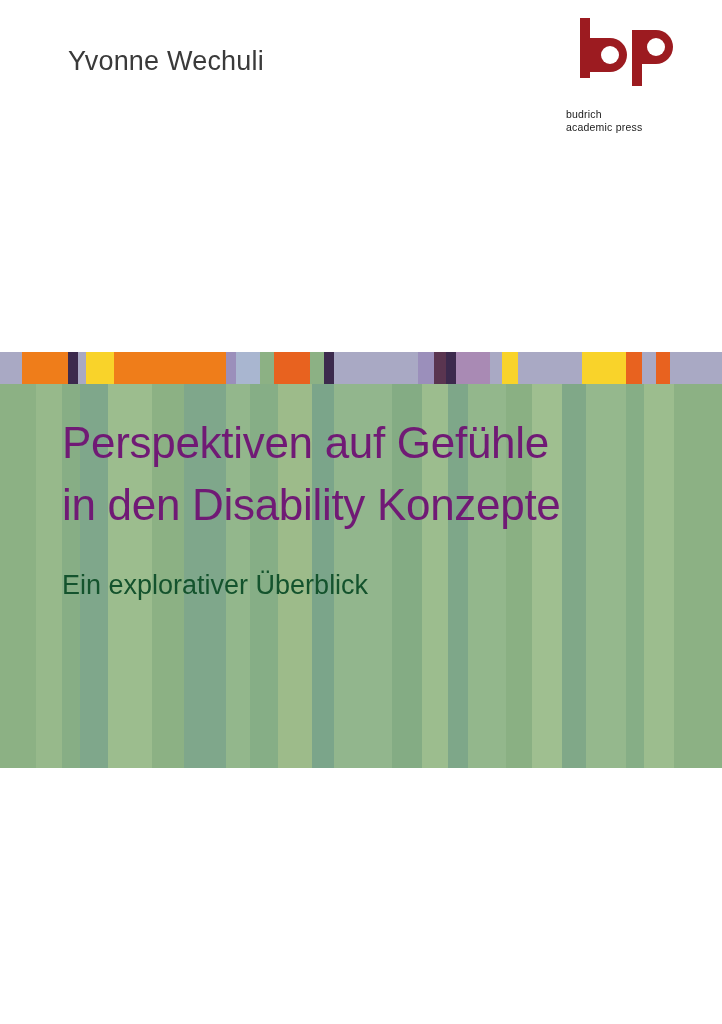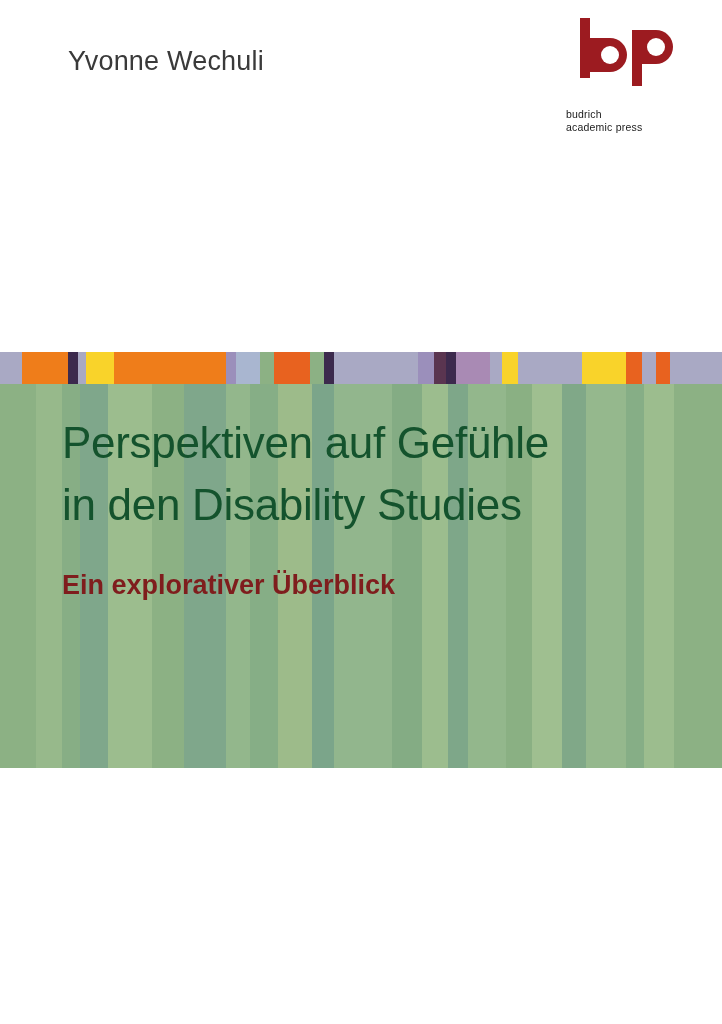--- a/index.html
+++ b/index.html
@@ -96,38 +96,37 @@
   
   .title-block {
     position: absolute;
     left: 62px;
     top: 60px;
     width: 620px;
   }
   .title-line {
     font-size: 44px;
     line-height: 62px;
-    color: #14532d;
+    color: #701a75;
     font-family: "Liberation Sans", sans-serif;
     letter-spacing: -0.3px;
     white-space: nowrap;
   }
   .subtitle-block {
     position: absolute;
     left: 62px;
     top: 213px;
     width: 620px;
   }
   .subtitle-line {
     font-size: 27px;
     line-height: 40px;
-    color: #7f1d1d;
+    color: #14532d;
     font-family: "Liberation Sans", sans-serif;
     white-space: nowrap;
-    font-weight: bold;
   }
 </style>
 </head>
 <body>
 
 <div class="cover">
 
   <div class="author">Yvonne Wechuli</div>
 
   <div class="logo">
@@ -203,21 +202,21 @@
         <div class="topseg" style="left: 530px; width: 52px; background: rgb(169, 169, 196);"></div>
         <div class="topseg" style="left: 582px; width: 44px; background: rgb(249, 211, 42);"></div>
         <div class="topseg" style="left: 626px; width: 16px; background: rgb(232, 98, 31);"></div>
         <div class="topseg" style="left: 642px; width: 14px; background: rgb(169, 169, 196);"></div>
         <div class="topseg" style="left: 656px; width: 14px; background: rgb(232, 98, 31);"></div>
         <div class="topseg" style="left: 670px; width: 52px; background: rgb(169, 169, 196);"></div>
       </div>
 
     <div class="title-block">
       <div class="title-line">Perspektiven auf Gefühle</div>
-      <div class="title-line">in den Disability Studies</div>
+      <div class="title-line">in den Disability Konzepte</div>
     </div>
 
     <div class="subtitle-block">
       <div class="subtitle-line">Ein explorativer Überblick</div>
     </div>
   </div>
 
 </div>
 
 </body></html>

